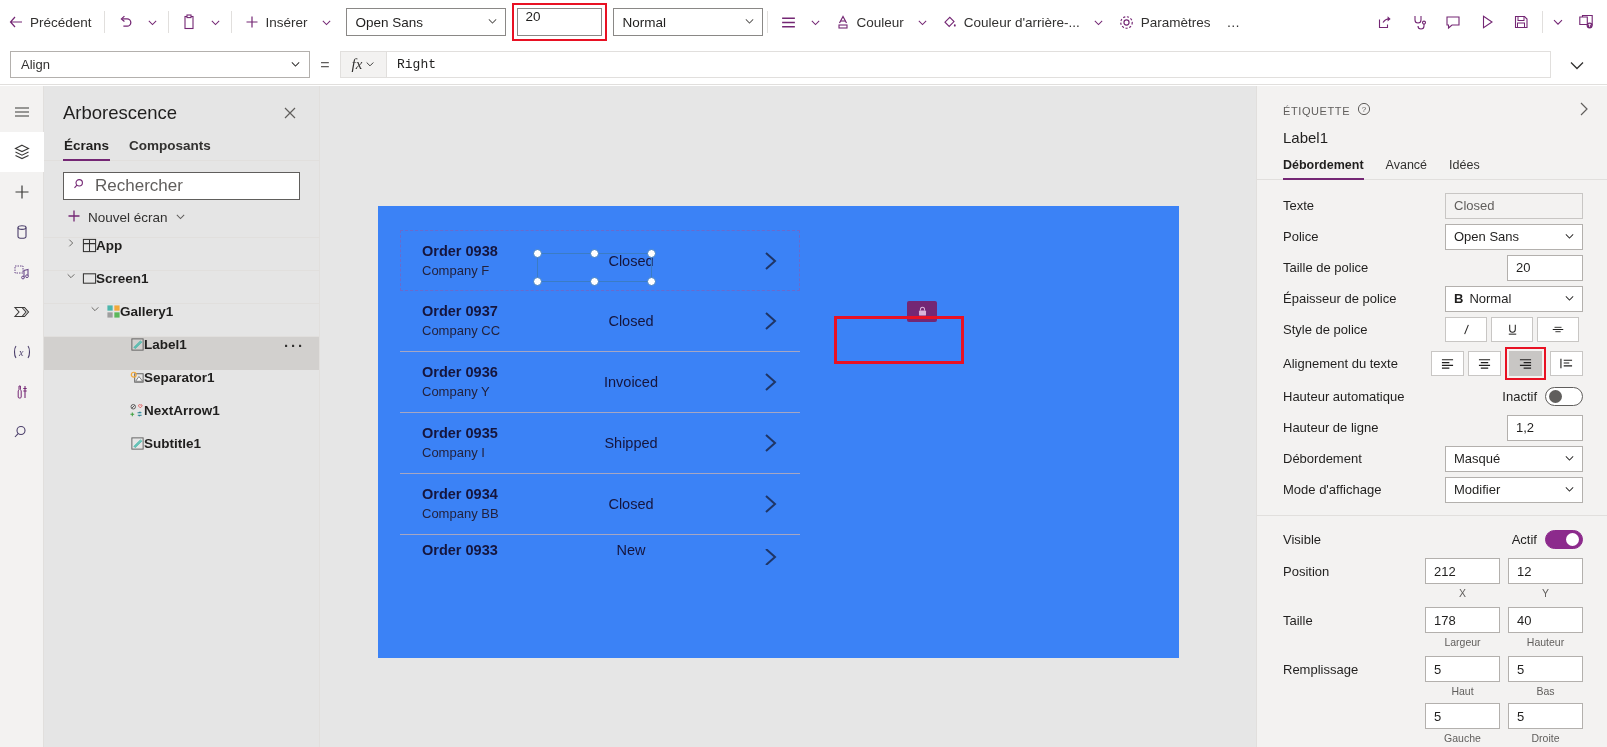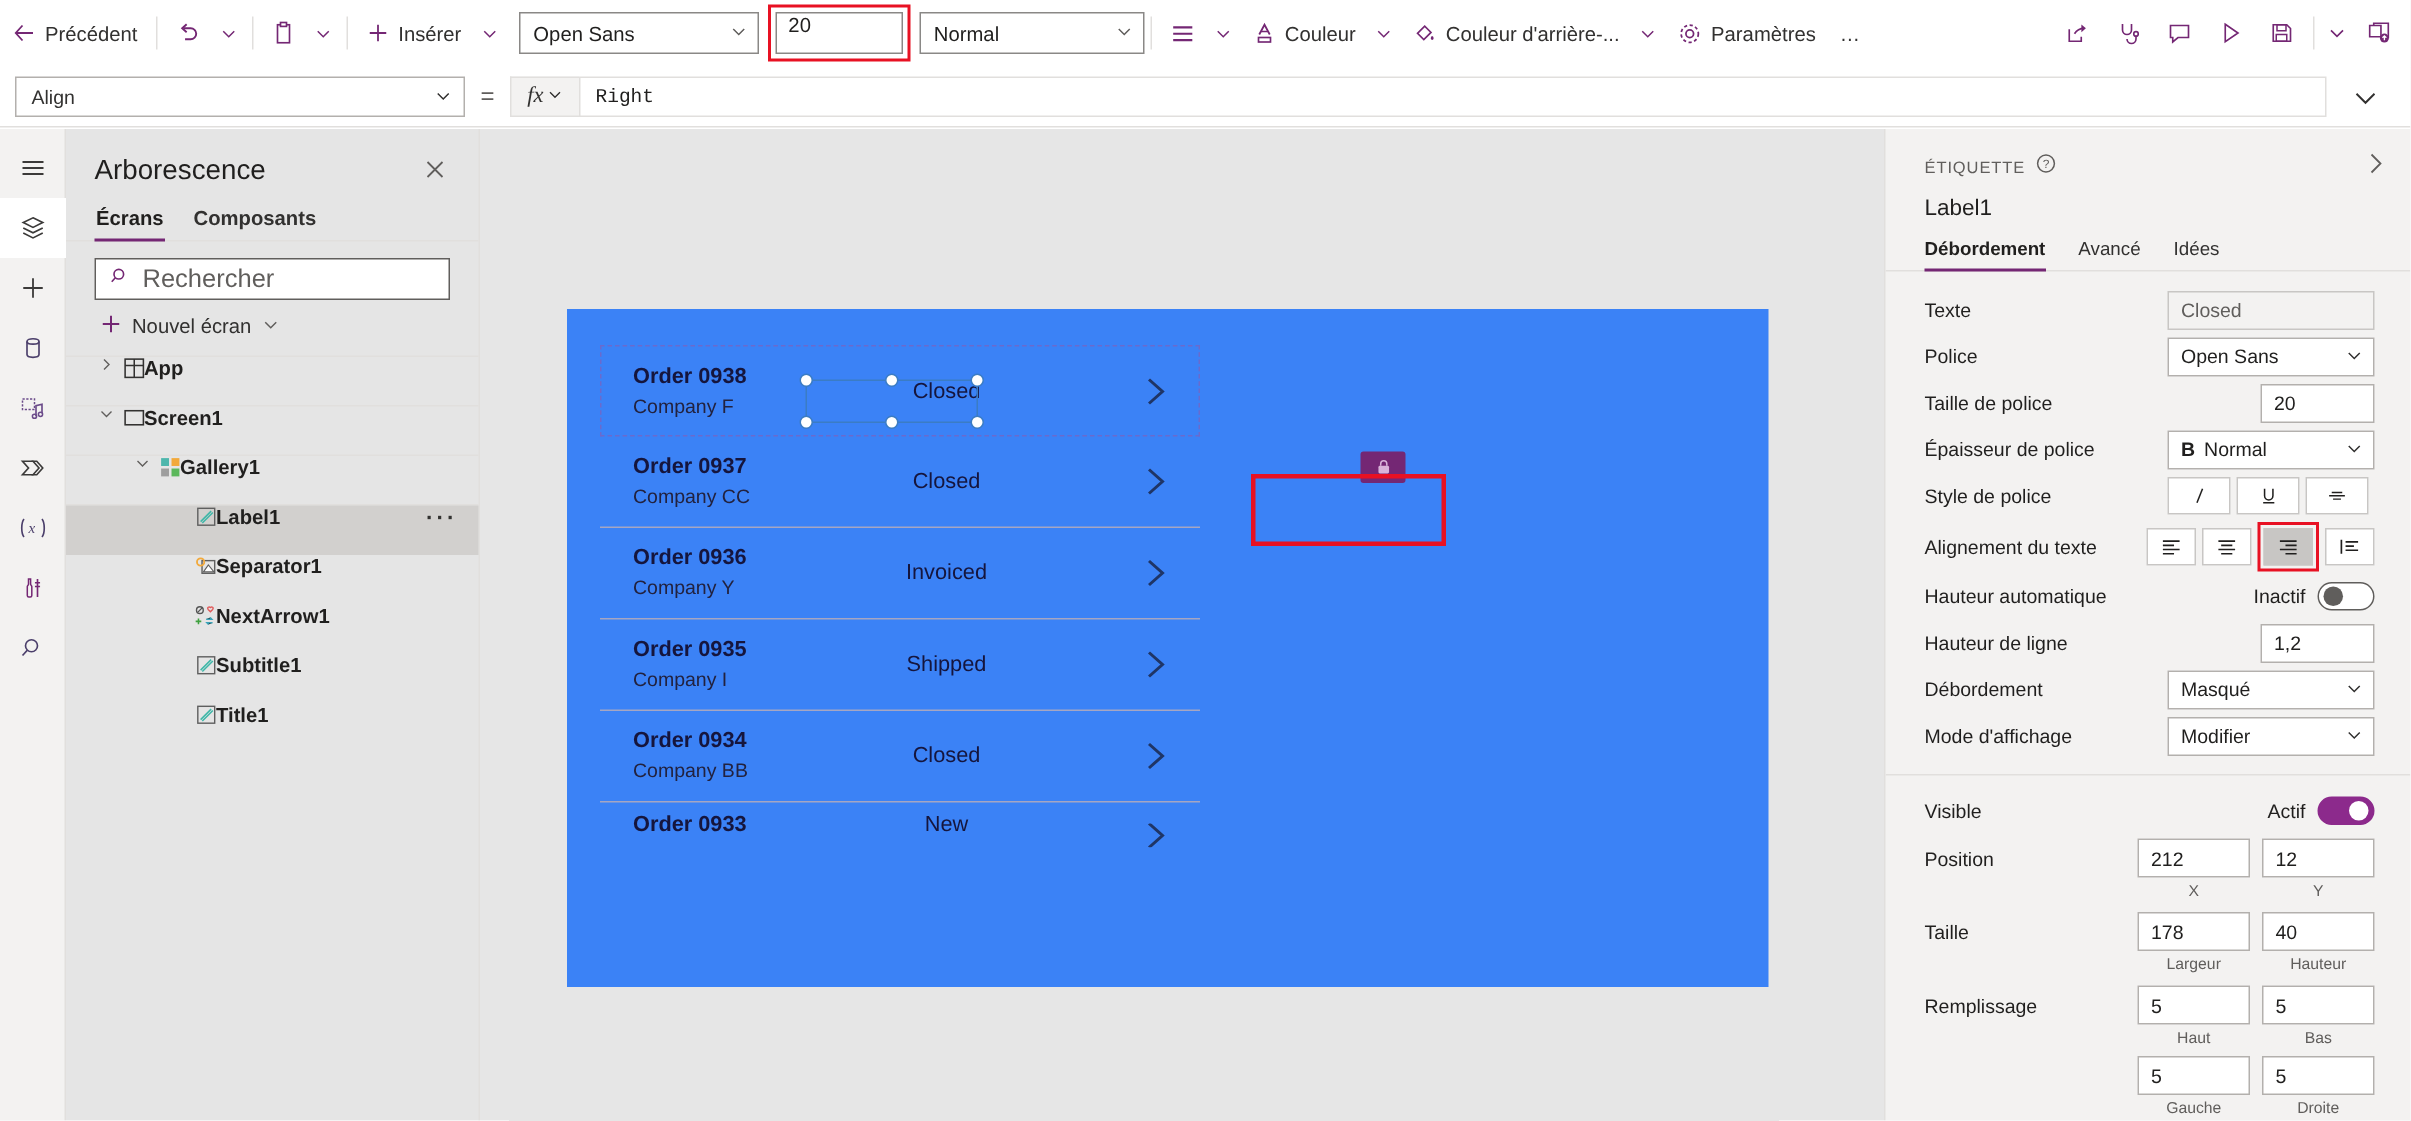--- a/index.html
+++ b/index.html
@@ -694,29 +694,20 @@
   <div class="tree-row" style="padding-left:100px;">
     <span class="tw" style="position:absolute;margin-left:-16px;">
       <svg width="15" height="15" viewBox="0 0 16 16">
           <rect x="2" y="2" width="12" height="12" stroke="#5f5f5f" stroke-width="1" fill="none"></rect>
           <path d="M4 11.5L11.5 4M5.2 12.4L12.7 5" stroke="#3fb7a8" stroke-width="1.1"></path>
         </svg>
     </span>
     <span>Subtitle1</span>
   </div>
 
-  <div class="tree-row" style="padding-left:100px;">
-    <span class="tw" style="position:absolute;margin-left:-16px;">
-      <svg width="15" height="15" viewBox="0 0 16 16">
-          <rect x="2" y="2" width="12" height="12" stroke="#5f5f5f" stroke-width="1" fill="none"></rect>
-          <path d="M4 11.5L11.5 4M5.2 12.4L12.7 5" stroke="#3fb7a8" stroke-width="1.1"></path>
-        </svg>
-    </span>
-    <span>Title1</span>
-  </div>
 </div>
 
 <div id="canvas-area">
   <div id="app-screen">
     <div id="gallery">
 
       <div class="g-item" style="border-bottom:none;">
         <div class="g-titles">
           <div class="g-title">Order 0938</div>
           <div class="g-sub">Company F</div>

